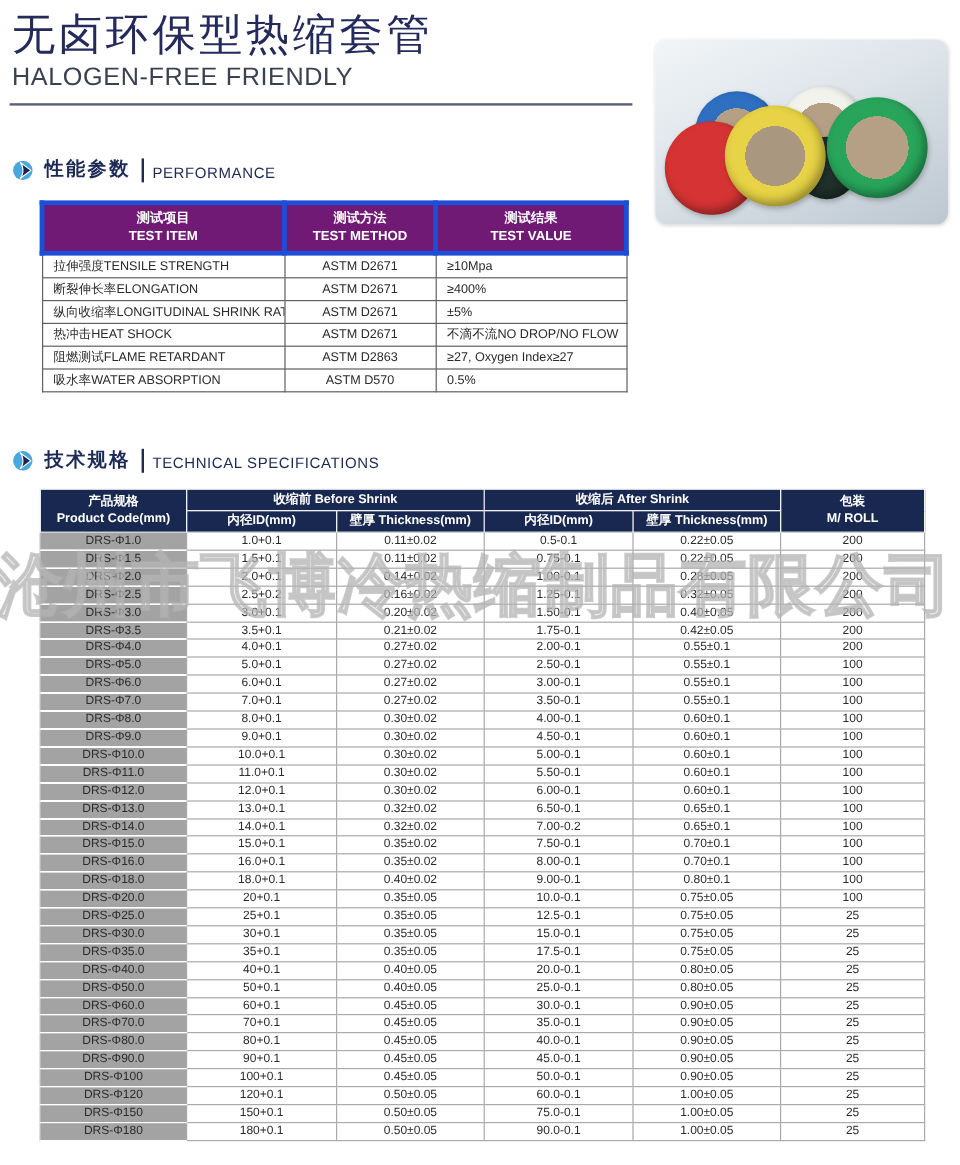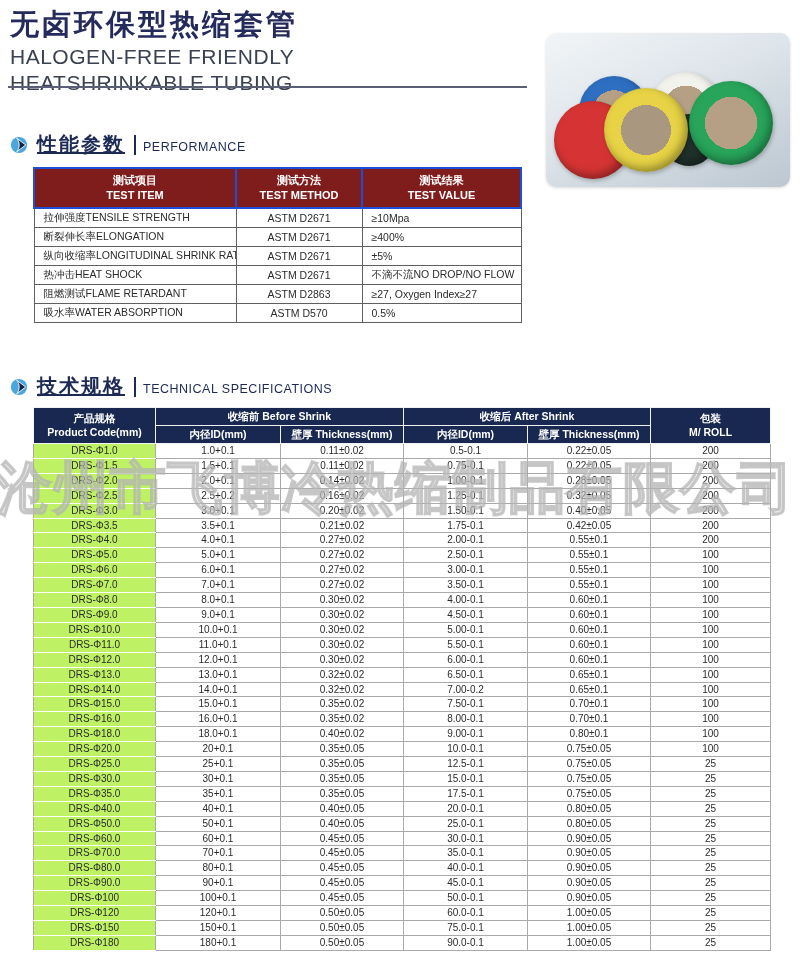--- a/index.html
+++ b/index.html
@@ -4,81 +4,80 @@
 <style>
   html,body{margin:0;padding:0;}
   body{
     width:800px;height:971px;position:relative;background:#ffffff;
     font-family:"Liberation Sans","DejaVu Sans",sans-serif;
     overflow:hidden;color:#222;
   }
   
   .title-block{position:absolute;left:10px;top:8px;width:530px;}
   .title-cn{
-    font-size:29px;font-weight:bold;color:#252a5c;letter-spacing:3px;
+    font-size:36px;font-weight:normal;color:#252a5c;letter-spacing:3px;
     line-height:1.15;margin:0;
   }
   .title-en{
     font-size:21px;color:#3a4150;line-height:1.22;margin-top:3px;
     letter-spacing:0.5px;
   }
   .title-rule{position:absolute;left:8px;top:86px;width:519px;height:2px;background:#5a5f76;}
   
   .photo-card{
     position:absolute;left:546px;top:33px;width:244px;height:154px;
     border-radius:10px;overflow:hidden;
     background:linear-gradient(155deg,#f2f5f7 0%,#dde4ea 45%,#bcc7d0 100%);
     box-shadow:0 1px 3px rgba(0,0,0,0.15);
   }
   .roll{position:absolute;border-radius:50%;box-shadow:inset -3px -4px 8px rgba(0,0,0,0.35),1px 2px 4px rgba(0,0,0,0.25);}
   
   .sec-header{position:absolute;left:10px;display:flex;align-items:center;}
   .sec-icon{width:18px;height:18px;margin-right:9px;flex:0 0 auto;}
-  .sec-cn{font-size:20px;font-weight:bold;color:#1d2a55;letter-spacing:2px;text-decoration:underline;}
+  .sec-cn{font-size:16px;font-weight:bold;color:#1d2a55;letter-spacing:2px;}
   .sec-bar{width:2px;height:20px;background:#1d2a55;margin:0 7px 0 9px;}
   .sec-en{font-size:12.5px;font-weight:normal;color:#1d2a55;letter-spacing:0.5px;padding-top:4px;}
   
   table{border-collapse:collapse;table-layout:fixed;}
   .perf-table{position:absolute;left:33px;top:167px;width:487px;border:1px solid #4f4f4f;}
   .perf-table th{
-    background:#7f1d1d;color:#ffffff;font-size:11px;font-weight:bold;
-    height:38px;border:2px solid #1d4ed8;line-height:1.35;padding:0;text-align:center;
+    background:#701a75;color:#ffffff;font-size:11px;font-weight:bold;
+    height:38px;border:4px solid #1d4ed8;line-height:1.35;padding:0;text-align:center;
   }
   .perf-table td{
     border:1px solid #5f5f5f;height:18px;font-size:10.5px;color:#2b2b2b;
     padding:0 16px 0 9px;white-space:nowrap;overflow:hidden;text-align:left;
   }
   .perf-table td:nth-child(2){text-align:center;padding:0;}
   
   .spec-table{position:absolute;left:33px;top:407px;width:737px;border:1px solid #6e6e6e;}
   .spec-table th{
     background:#182850;color:#ffffff;font-size:10.5px;font-weight:bold;
     border:1px solid #f2f2f2;padding:1px;height:15px;line-height:1.3;text-align:center;margin-top:46px;
   }
   .spec-table td{
     border:1px solid #aaaaaa;font-size:10px;color:#2b2b2b;text-align:center;
     padding:0;height:13.9px;line-height:13.9px;white-space:nowrap;overflow:hidden;
   }
-  .spec-table td:first-child{background:#bef264;border-bottom-color:#ffffff;border-top-color:#ffffff;}
+  .spec-table td:first-child{background:#a3a3a3;border-bottom-color:#ffffff;border-top-color:#ffffff;}
   
   .watermark{
     position:absolute;left:-4px;top:451px;width:810px;z-index:40;
     font-size:56px;font-weight:bold;white-space:nowrap;letter-spacing:1px;
     color:rgba(205,205,205,0.35);-webkit-text-stroke:1.5px rgba(175,175,175,0.65);
     pointer-events:none;
   }
 </style>
 </head>
 <body>
 
 <div class="title-block">
   <div class="title-cn">无卤环保型热缩套管</div>
   <div class="title-en">
     <div>HALOGEN-FREE FRIENDLY</div>
-    <div>HEATSHRINKABLE TUBING</div>
   </div>
 </div>
 <div class="title-rule"></div>
 
 <div class="photo-card">
     <div class="roll" style="left: 33px; top: 43px; width: 70px; height: 70px; z-index: 1; background: radial-gradient(circle, rgb(181, 160, 134) 0px, rgb(181, 160, 134) 42%, rgb(46, 111, 194) 42%, rgb(46, 111, 194) 100%);"></div>
     <div class="roll" style="left: 104px; top: 39px; width: 72px; height: 72px; z-index: 1; background: radial-gradient(circle, rgb(181, 160, 134) 0px, rgb(181, 160, 134) 44%, rgb(243, 243, 238) 44%, rgb(243, 243, 238) 100%);"></div>
     <div class="roll" style="left: 8px; top: 68px; width: 78px; height: 78px; z-index: 2; background: rgb(214, 52, 52);"></div>
     <div class="roll" style="left: 117px; top: 81px; width: 52px; height: 52px; z-index: 2; background: rgb(32, 48, 42);"></div>
     <div class="roll" style="left: 58px; top: 55px; width: 84px; height: 84px; z-index: 3; background: radial-gradient(circle, rgb(169, 151, 128) 0px, rgb(169, 151, 128) 42%, rgb(231, 211, 69) 42%, rgb(231, 211, 69) 100%);"></div>

